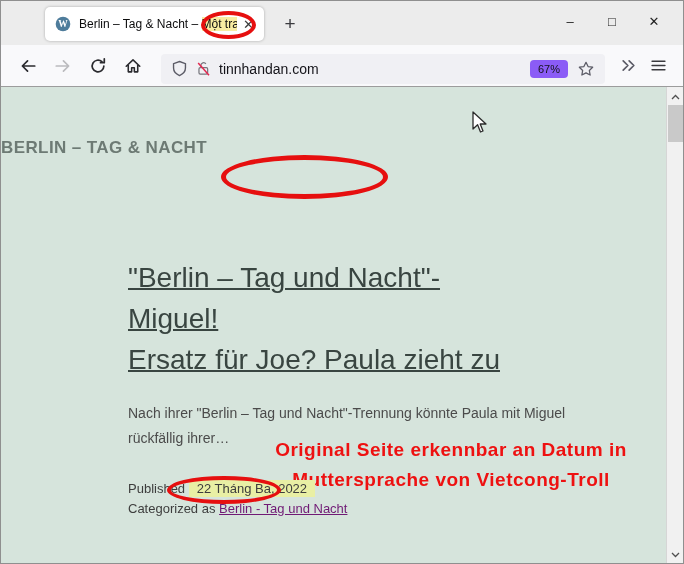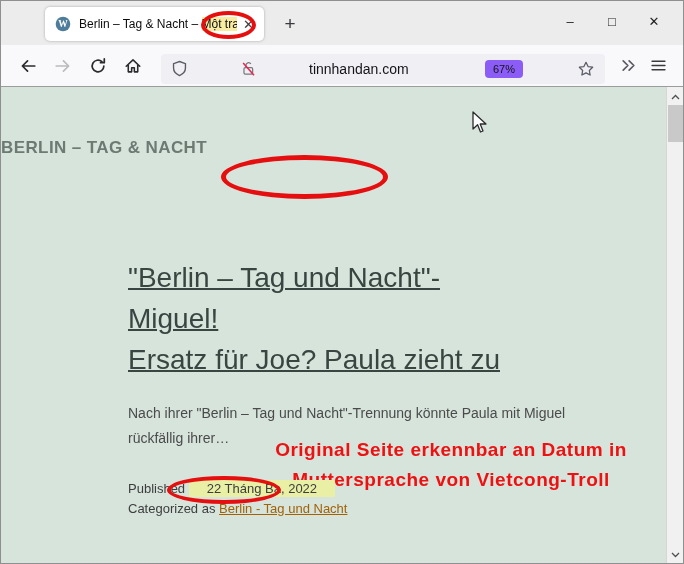--- a/index.html
+++ b/index.html
@@ -40,21 +40,21 @@
   }
 
   
   .toolbar {
     height: 42px; background: #f9f9fb; border-bottom: 1px solid #9c9c9c;
     display: flex; align-items: center; padding: 0 10px 0 12px;
   }
   .nav-btn { width: 30px; height: 30px; display: flex; align-items: center; justify-content: center; margin-right: 5px; }
   .urlbar {
     flex: 1; height: 30px; background: #f0f0f4; border-radius: 4px;
-    margin: 6px 8px 0 8px; display: flex; align-items: center; padding: 0 8px 0 10px; gap: 45px;
+    margin: 6px 8px 0 8px; display: flex; align-items: center; padding: 0 8px 0 10px;
   }
   .urlbar .icon { display: flex; align-items: center; margin-right: 7px; }
   .url-text { font-size: 14px; color: #15141a; flex: 1; }
   .zoom-badge {
     background: #8b5cf6; border-radius: 4px; font-size: 11px; color: #15141a;
     padding: 3px 8px; margin-right: 9px;
   }
   .tool-icon { width: 30px; height: 30px; display: flex; align-items: center; justify-content: center; }
 
   
@@ -83,22 +83,22 @@
   .excerpt span { display: block; }
   .annotation {
     position: absolute; left: 238px; top: 348px; width: 424px; text-align: center;
     font-size: 19px; line-height: 30px; font-weight: 700; letter-spacing: .5px;
     color: #ee1111; font-style: normal;
   }
   .annotation span { display: block; }
   .meta { position: absolute; left: 127px; font-size: 13px; color: #3d3d3d; }
   .meta-published { top: 394px; }
   .meta-categorized { top: 414px; }
-  .meta .hl { background: #e9efa4; padding: 1px 18px; }
-  .meta a-like, .cat-link { text-decoration: underline; color: #a16207; }
+  .meta .hl { background: #e9efa4; padding: 1px 8px; }
+  .meta a-like, .cat-link { text-decoration: underline; color: #701a75; }
 
   
   .ellipse {
     position: absolute; border: 5px solid #e60f0f; border-radius: 50%;
     pointer-events: none; background: transparent;
   }
   .ellipse-tab { left: 156px; top: 4px; width: 55px; height: 28px; border-width: 4px; }
   .ellipse-tagline { left: 220px; top: 68px; width: 167px; height: 44px; }
   .ellipse-date { left: 166px; top: 389px; width: 114px; height: 28px; border-width: 4px; }
 

